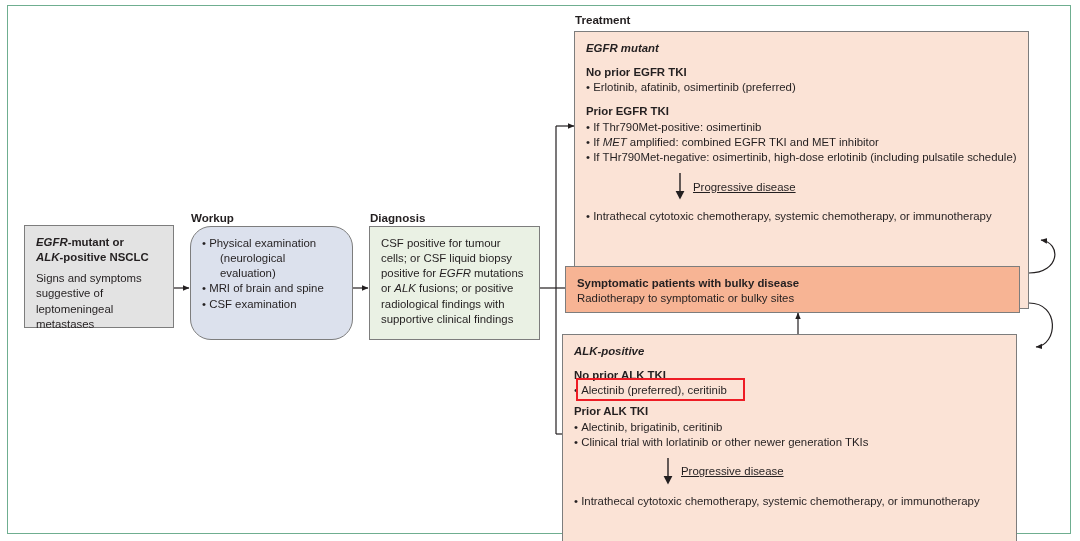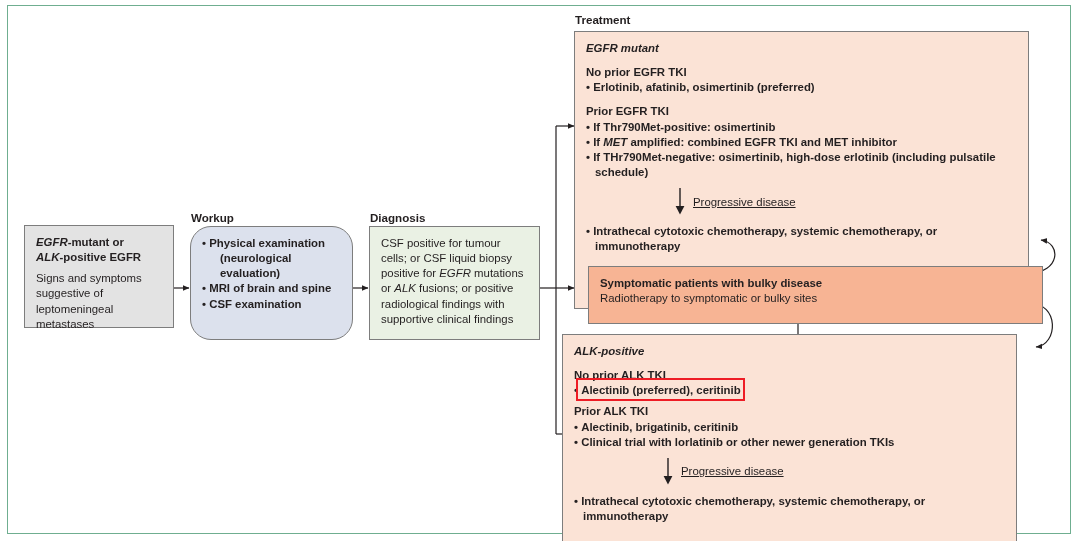--- a/index.html
+++ b/index.html
@@ -59,21 +59,20 @@
   .pad { padding: 9px 11px 9px 11px; }
 
   .line { display: block; }
   .gap-top { margin-top: 9px; }
   .gap-top-sm { margin-top: 6px; }
 
   .bullet {
     display: block;
     padding-left: 9px;
     text-indent: -9px;
-    font-weight: bold;
   }
   .bullet .cont {
     display: block;
     padding-left: 9px;
     text-indent: 0;
   }
 
   
   .prog-row {
     display: flex;
@@ -147,21 +146,21 @@
 
     <line x1="798" y1="334" x2="798" y2="313" stroke="#231f20" stroke-width="1.2" marker-end="url(#arrowhead)"></line>
   </svg>
 
   <div class="stage-label" style="left:191px; top:211px;">Workup</div>
   <div class="stage-label" style="left:370px; top:211px;">Diagnosis</div>
   <div class="stage-label" style="left:575px; top:13px;">Treatment</div>
 
   <div class="box box-gray pad" style="left:24px; top:225px; width:150px; height:103px;">
     <span class="line bold"><span class="bi">EGFR</span><span>-mutant or</span></span>
-    <span class="line bold"><span class="bi">ALK</span><span>-positive EGFR</span></span>
+    <span class="line bold"><span class="bi">ALK</span><span>-positive NSCLC</span></span>
     <span class="line gap-top-sm">Signs and symptoms</span>
     <span class="line">suggestive of</span>
     <span class="line">leptomeningeal metastases</span>
   </div>
 
   <div class="box box-blue pad" style="left:190px; top:226px; width:163px; height:114px;">
     <span class="bullet">•&nbsp;<span>Physical examination</span></span>
     <span class="bullet" style="padding-left:18px; text-indent:0;"><span>(neurological evaluation)</span></span>
     <span class="bullet">•&nbsp;<span>MRI of brain and spine</span></span>
     <span class="bullet">•&nbsp;<span>CSF examination</span></span>
@@ -192,21 +191,21 @@
       <svg class="prog-arrow" viewBox="0 0 12 30">
         <line x1="6" y1="1" x2="6" y2="20" stroke="#231f20" stroke-width="1.4"></line>
         <path d="M1.6,19 L10.4,19 L6,27.5 Z" fill="#231f20"></path>
       </svg>
       <span class="prog-text">Progressive disease</span>
     </div>
 
     <span class="bullet">•&nbsp;<span>Intrathecal cytotoxic chemotherapy, systemic chemotherapy, or immunotherapy</span></span>
   </div>
 
-  <div class="box box-orange pad" style="left:588px; top:266px; width:455px; height:58px;">
+  <div class="box box-orange pad" style="left:565px; top:266px; width:455px; height:47px;">
     <span class="line bold">Symptomatic patients with bulky disease</span>
     <span class="line">Radiotherapy to symptomatic or bulky sites</span>
   </div>
 
   <div class="box box-peach pad" style="left:562px; top:334px; width:455px; height:211px;">
     <span class="line bi">ALK-positive</span>
 
     <span class="line bold gap-top">No prior ALK TKI</span>
     <span class="bullet">•&nbsp;<span>Alectinib (preferred), ceritinib</span></span>
 

